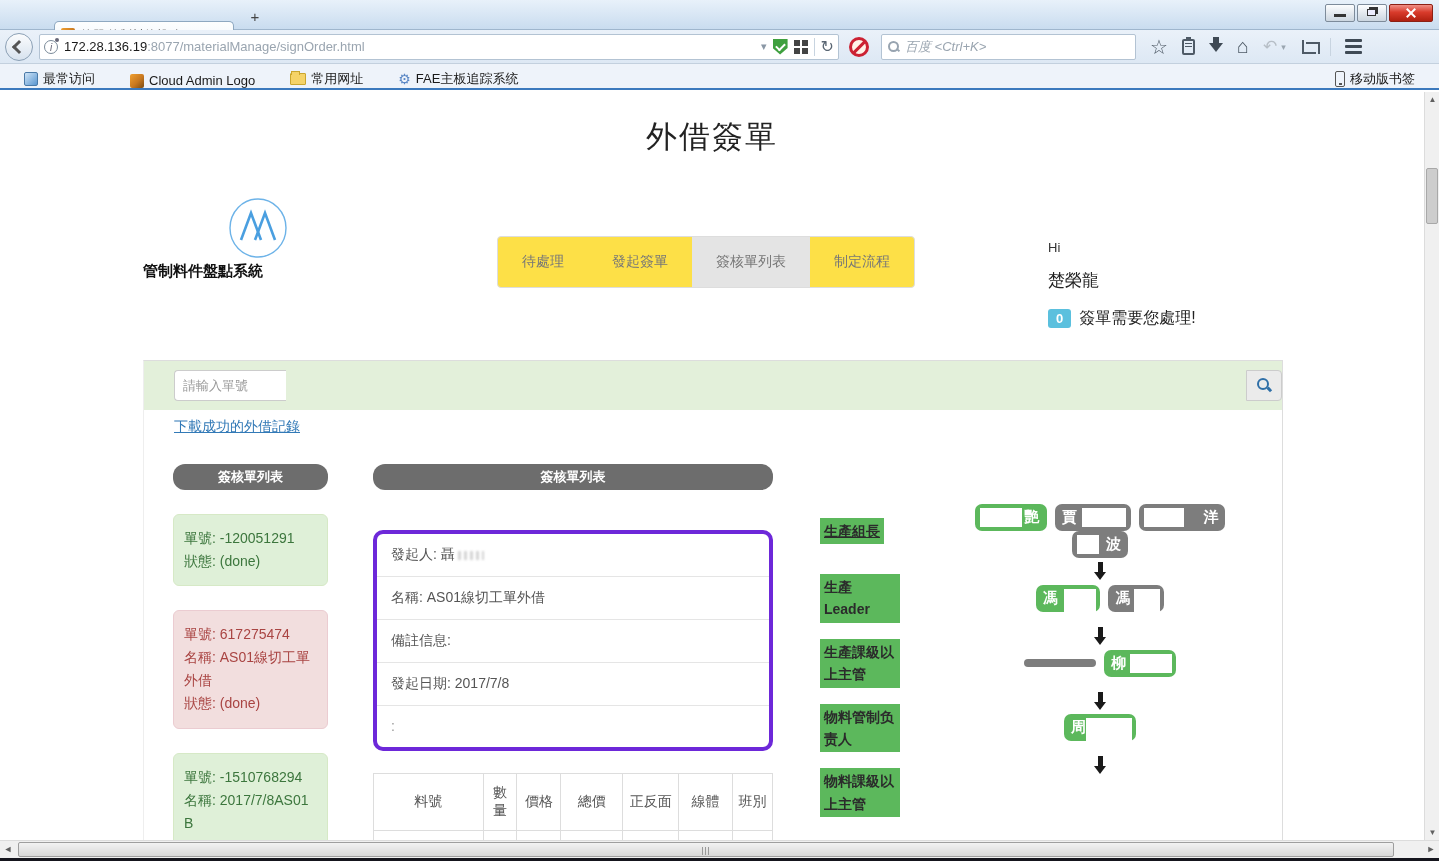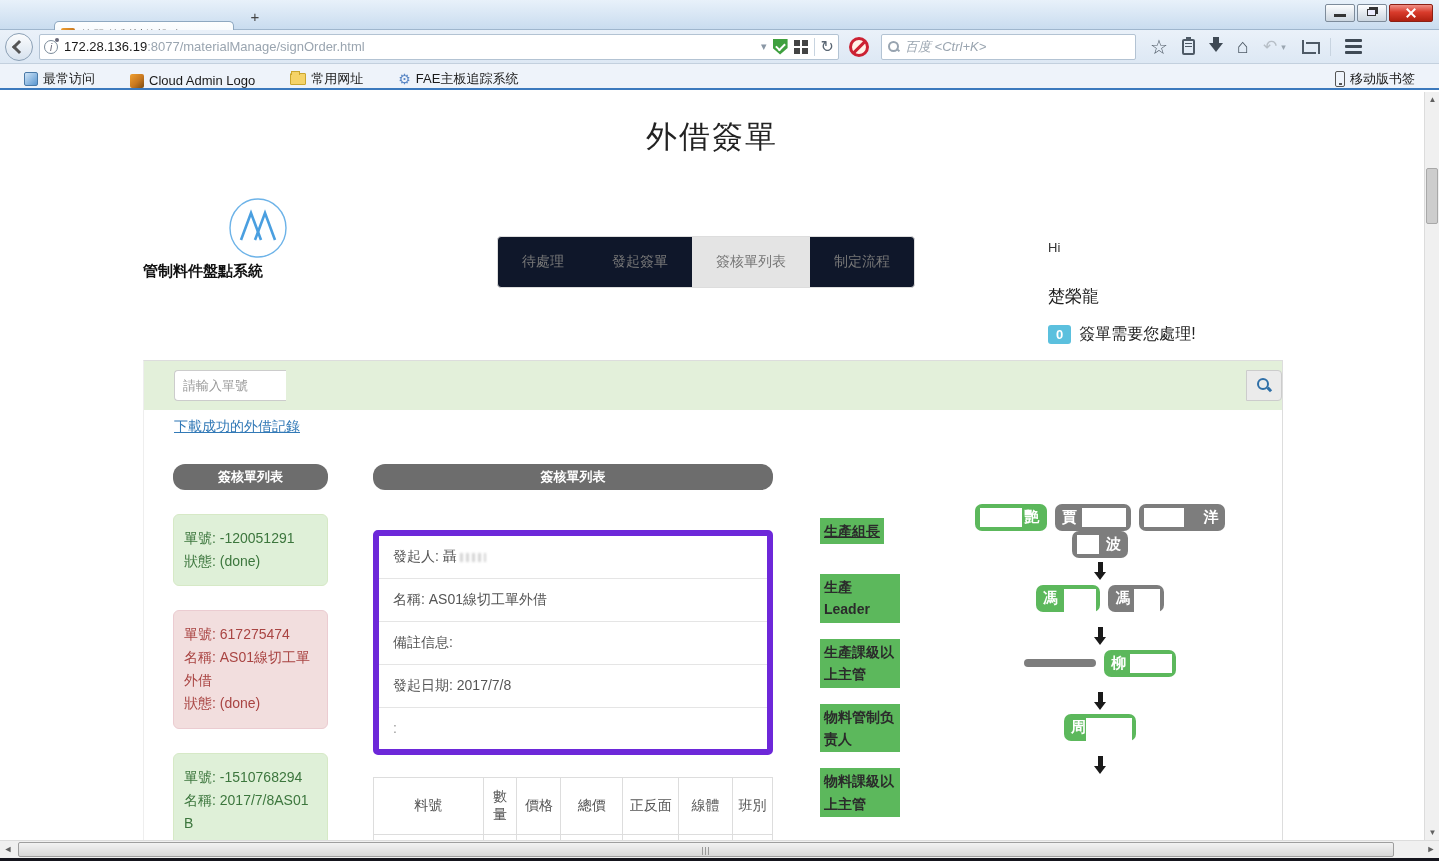--- a/index.html
+++ b/index.html
@@ -98,25 +98,25 @@
   .hscroll .grip { position:absolute; left:50%; top:4px; transform:translateX(-50%); width:8px; height:8px;
     background:linear-gradient(90deg,#999 0 1px,transparent 1px 3px,#999 3px 4px,transparent 4px 6px,#999 6px 7px,transparent 7px); }
   .taskbar { position:absolute; left:0; bottom:0; width:1439px; height:3px; background:#15151d; }
 
   
   .page-title { text-align:center; font-size:31px; color:#222; margin-top:24px; letter-spacing:2px; }
   .header-row { width:1140px; margin:12px auto 0 143px; position:relative; height:190px; }
   .brand { position:absolute; left:0; top:28px; width:230px; text-align:left; }
   .brand svg { display:block; margin:0 auto; }
   .brand-name { font-size:15px; font-weight:bold; color:#111; margin-top:4px; }
-  .nav-tabs { position:absolute; left:354px; top:66px; display:flex; border:1px solid #ddd; border-radius:4px; background:#0f172a; overflow:hidden; }
+  .nav-tabs { position:absolute; left:354px; top:66px; display:flex; border:1px solid #ddd; border-radius:4px; background:#fde047; overflow:hidden; }
   .nav-tab { padding:16px 24px; font-size:14px; color:#777; white-space:nowrap; }
   .nav-tab.active { background:#e4e4e4; }
   .userbox { position:absolute; left:905px; top:70px; font-size:13px; color:#333; }
-  .userbox .uname { font-size:17px; margin-top:30px; color:#222; }
+  .userbox .uname { font-size:17px; margin-top:14px; color:#222; }
   .badge-row { margin-top:16px; display:flex; align-items:center; gap:8px; font-size:16px; color:#222; }
   .badge { background:#5bc0de; color:#fff; font-size:13px; font-weight:bold; border-radius:3px; padding:2px 8px; }
 
   .container { width:1140px; margin-left:143px; border-left:1px solid #eee; border-right:1px solid #ddd; border-top:1px solid #ddd; padding-bottom:10px; }
   .greenband { background:#e3f0da; padding:9px 0 9px 30px; }
   .srch { display:flex;justify-content:space-between; }
   .srch input { width:112px; height:31px; border:1px solid #ccc; border-right:none; border-radius:4px 0 0 4px; padding:0 8px; font-size:13px; color:#555; outline:none; background:#fff; }
   .srch input::placeholder { color:#999; }
   .srch button { width:36px; height:31px; border:1px solid #ccc; border-radius:0 4px 4px 0; background:#ebebeb; position:relative; }
   .srch .pmag { position:absolute; left:10px; top:7px; width:13px; height:13px; }
@@ -129,21 +129,21 @@
   .col2 { width:400px; flex:0 0 auto; margin-left:45px; }
   .col3 { width:432px; flex:0 0 auto; margin-left:47px; }
   .pill { background:#6d6d6d; color:#fff; font-size:13px; font-weight:bold; text-align:center;
     border-radius:12px; padding:4px 0; }
 
   .card { border-radius:6px; padding:12px 10px; font-size:14px; line-height:1.65; margin-top:24px; word-break:break-all; }
   .card.success { background:#dff0d8; border:1px solid #d6e9c6; color:#3c763d; }
   .card.danger { background:#f2dede; border:1px solid #ebccd1; color:#a94442; }
   .col1 .card:first-of-type { margin-top:40px; }
 
-  .formbox { border:6px solid #6d28d9; border-radius:5px; margin-top:40px; }
+  .formbox { border:4px solid #6d28d9; border-radius:10px; margin-top:40px; }
   .formrow { padding:12px 14px; border-bottom:1px solid #e5e5e5; font-size:14px; color:#555; min-height:41px; }
   .formrow:last-child { border-bottom:none; }
   .smudge { display:inline-block; width:26px; height:9px; margin-left:3px; vertical-align:middle;
     background:repeating-linear-gradient(90deg,#c9c9c9 0 3px,transparent 3px 6px); filter:blur(1px); opacity:.8; }
   .dim { color:#999; }
 
   table.mat { border-collapse:collapse; margin-top:22px; width:400px; font-size:14px; color:#555; }
   table.mat th, table.mat td { border:1px solid #ddd; text-align:center; padding:6px 4px; }
   table.mat th { font-weight:normal; height:57px; }
   table.mat td { height:46px; }

